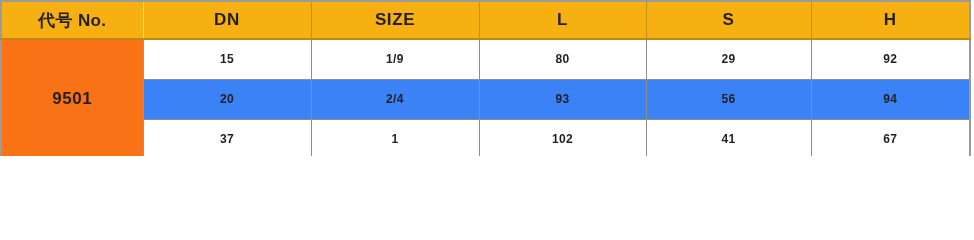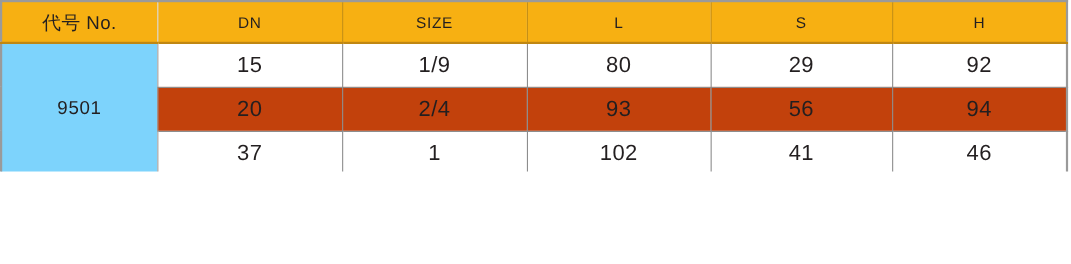--- a/index.html
+++ b/index.html
@@ -36,65 +36,65 @@
   table.spec-table col.c-dn    { width: 168px; }
   table.spec-table col.c-size  { width: 168px; }
   table.spec-table col.c-l     { width: 167px; }
   table.spec-table col.c-s     { width: 165px; }
   table.spec-table col.c-h     { width: 159px; }
 
   .spec-table th,
   .spec-table td {
     text-align: center;
     vertical-align: middle;
-    font-weight: normal;
+    font-weight: bold;
     color: #231f20;
     padding: 0;
     margin: 0;
   }
 
   
   .spec-table thead tr { height: 38px; }
   .spec-table thead th {
     background: #F7B012;
-    font-size: 14px;
+    font-size: 17px;
     letter-spacing: 0.6px;
     border-right: 1px solid #c58f16;
     border-bottom: 2px solid #c08712;
   }
   .spec-table thead th:last-child { border-right: none; }
   .spec-table thead th.code-head {
     font-size: 17px;
     letter-spacing: 0.4px;
     border-right: 1px solid #d7d7d7;
   }
 
   
   .code-cell {
-    background: #7dd3fc;
+    background: #f97316;
     font-size: 17px;
     letter-spacing: 0.6px;
     border-right: 1px solid #9a9a9a;
     border-bottom: 2px solid #c08712;
   }
 
   
   .spec-table tbody tr { height: 40px; }
 
   .spec-table tbody td.data-cell {
     background: #ffffff;
-    font-size: 20px;
+    font-size: 12px;
     letter-spacing: 0.4px;
     border-right: 1px solid #8d8d8d;
     border-bottom: 1px solid #8d8d8d;
   }
   .spec-table tbody td.data-cell:last-child { border-right: none; }
 
   .spec-table tbody tr.alt td.data-cell {
-    background: #c2410c;
+    background: #3b82f6;
   }
 </style>
 </head>
 <body>
 
 <div class="spec-table-wrap">
   <table class="spec-table">
     <colgroup>
       <col class="c-code">
       <col class="c-dn">
@@ -127,18 +127,18 @@
         <td class="data-cell">2/4</td>
         <td class="data-cell">93</td>
         <td class="data-cell">56</td>
         <td class="data-cell">94</td>
       </tr>
       <tr>
         <td class="data-cell">37</td>
         <td class="data-cell">1</td>
         <td class="data-cell">102</td>
         <td class="data-cell">41</td>
-        <td class="data-cell">46</td>
+        <td class="data-cell">67</td>
       </tr>
 
     </tbody>
   </table>
 </div>
 
 </body></html>

